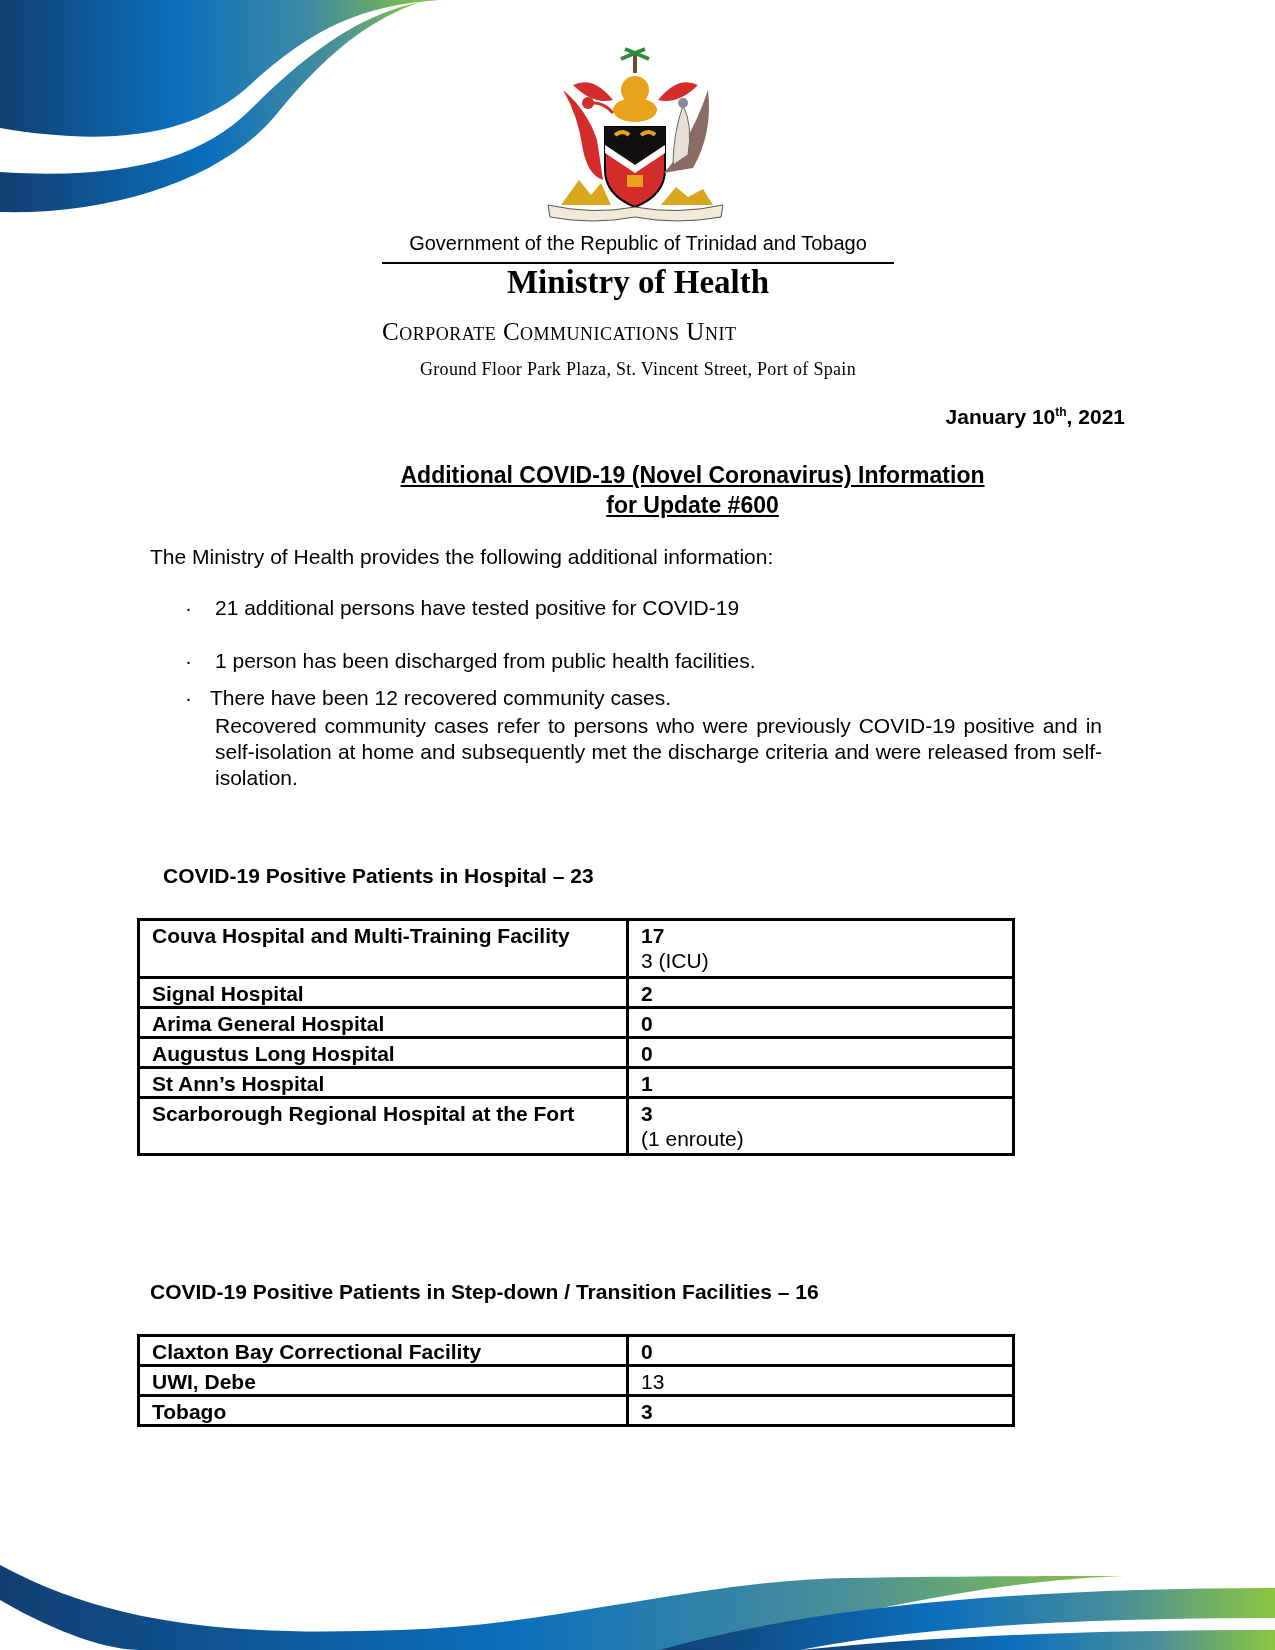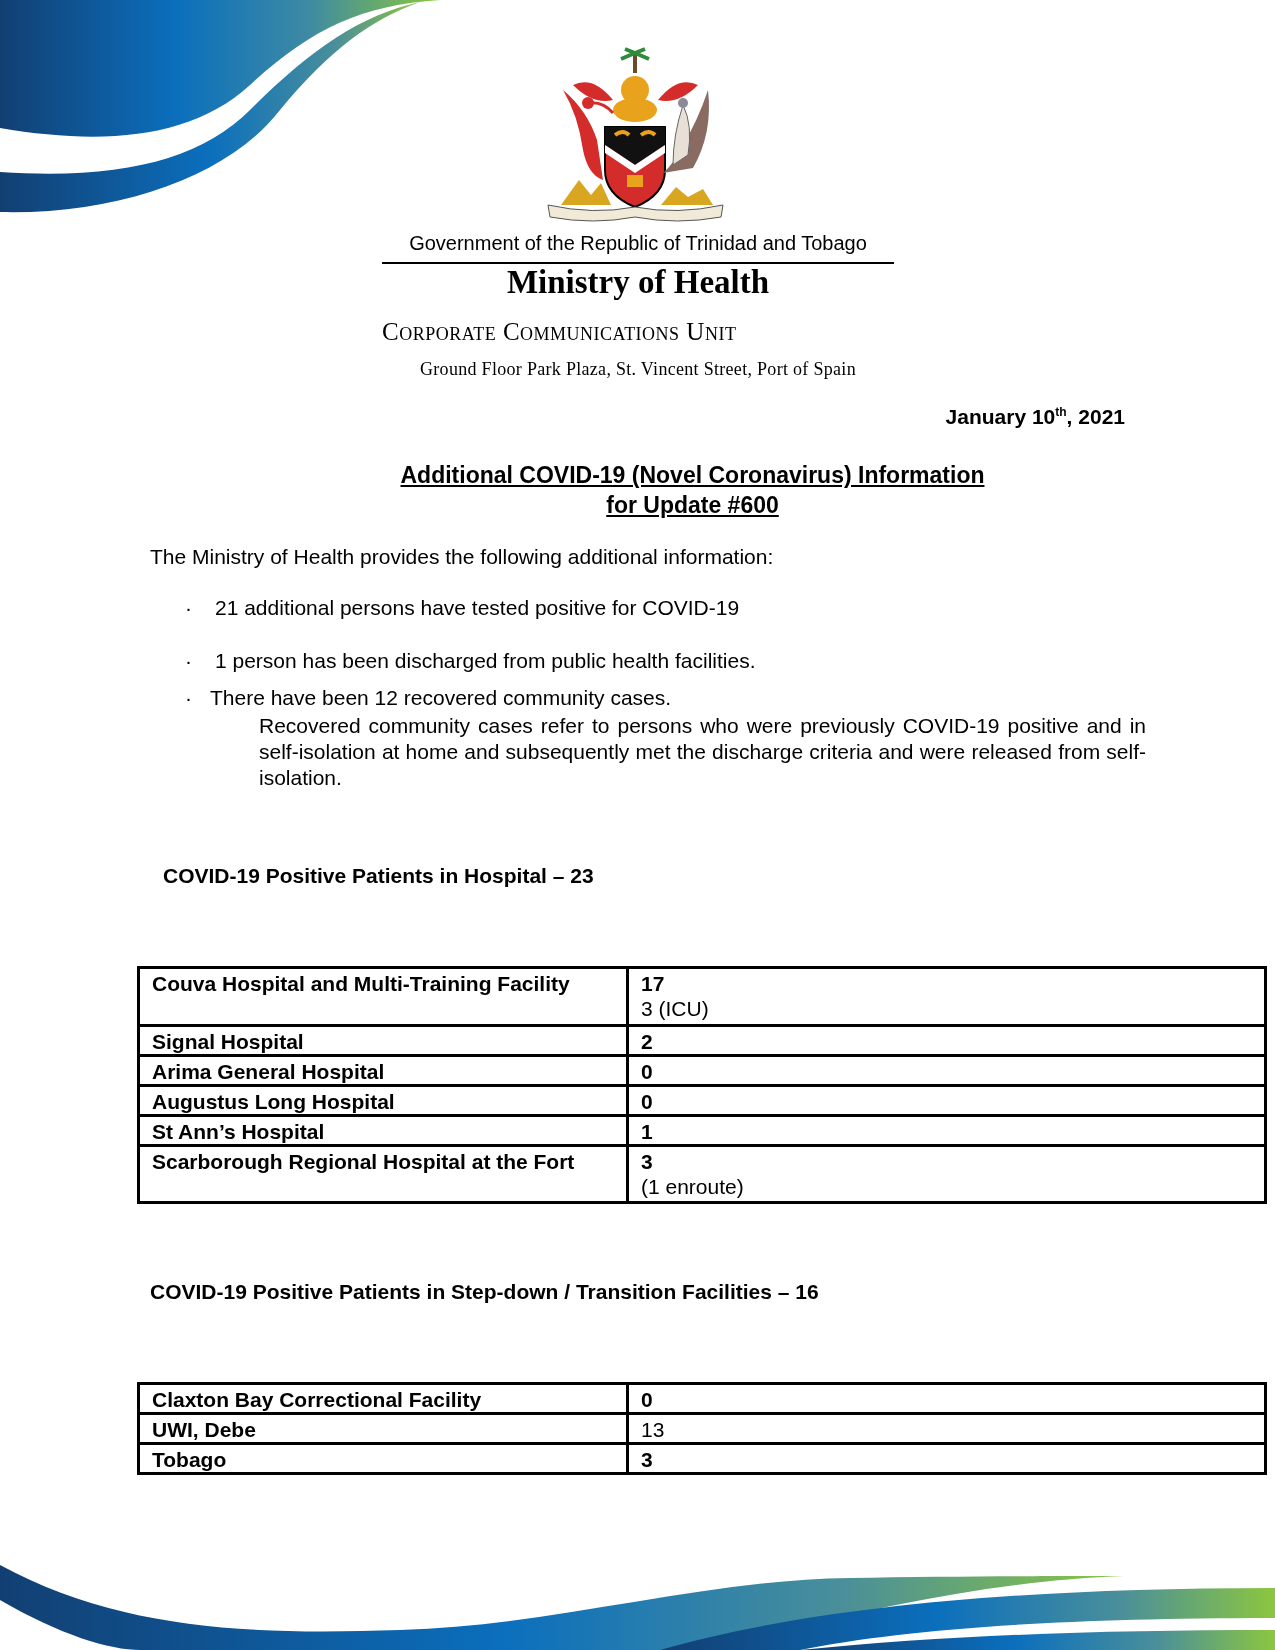--- a/index.html
+++ b/index.html
@@ -18,24 +18,24 @@
          font-family: "Liberation Serif", serif; font-size: 25px; font-variant: small-caps; letter-spacing: 0.5px; }
   .addr { left: 382px; top: 359px; width: 512px; text-align: center;
           font-family: "Liberation Serif", serif; font-size: 18px; letter-spacing: 0.3px; }
   .date { left: 880px; top: 405px; width: 245px; text-align: right; font-weight: bold; font-size: 21px; }
   .date sup { font-size: 12px; }
   .title { left: 300px; top: 460px; width: 785px; text-align: center; font-weight: bold;
            font-size: 23px; line-height: 30px; text-decoration: underline; }
   .intro { left: 150px; top: 545px; font-size: 21px; }
   .bullet { left: 185px; font-size: 21px; }
   .bullet .dot { display: inline-block; width: 30px; }
-  .desc { left: 215px; top: 713px; width: 887px; font-size: 21px; line-height: 26px; text-align: justify; margin-left: 44px; }
+  .desc { left: 215px; top: 713px; width: 887px; font-size: 21px; line-height: 26px; text-align: justify; }
   .sec-title { font-weight: bold; font-size: 21px; }
-  table.data { position: absolute; border-collapse: collapse; left: 137px; width: 1130px;
-               font-size: 21px; margin-top: 48px; }
+  table.data { position: absolute; border-collapse: collapse; left: 137px; width: 878px;
+               font-size: 21px; }
   table.data td { border: 3px solid #000; padding: 2px 10px 0 12px; vertical-align: top; line-height: 25px; }
   table.data td.name { width: 464px; font-weight: bold; }
   table.data td.val { }
   .b { font-weight: bold; }
 </style>
 </head>
 <body>
 
 <svg id="top-wave" viewBox="0 0 450 220" preserveAspectRatio="none">
   <defs>

